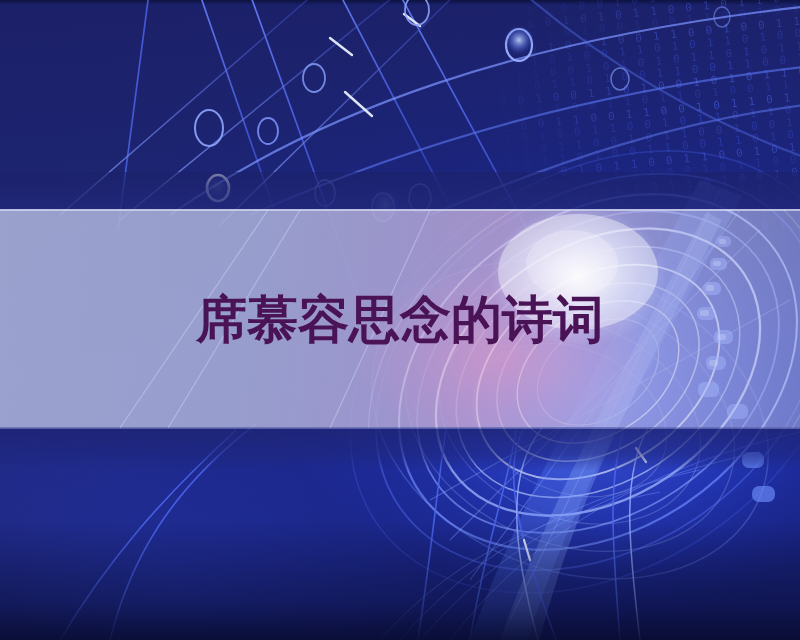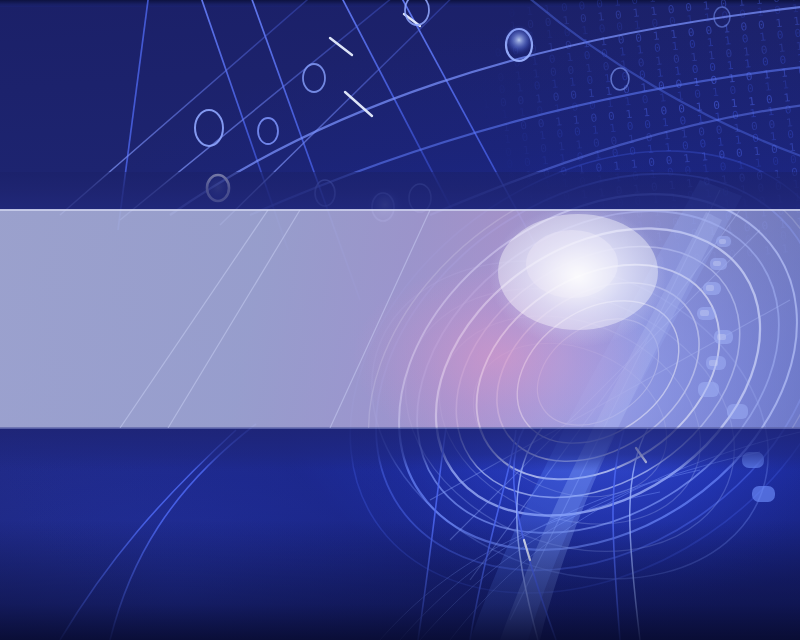--- a/index.html
+++ b/index.html
@@ -368,14 +368,17 @@
         <path d="M 330 428 L 430 210"></path>
       </g>
       <ellipse cx="578" cy="272" rx="80" ry="58" fill="#ffffff" opacity="0.4"></ellipse>
     </svg>
   </div>
 
   <div class="band-below"></div>
 
   <div class="bg-bottomfade"></div>
 
+  <div class="title-wrap">
+    <div class="title">席慕容思念的诗词</div>
+  </div>
 
 </div>
 
 </body></html>

